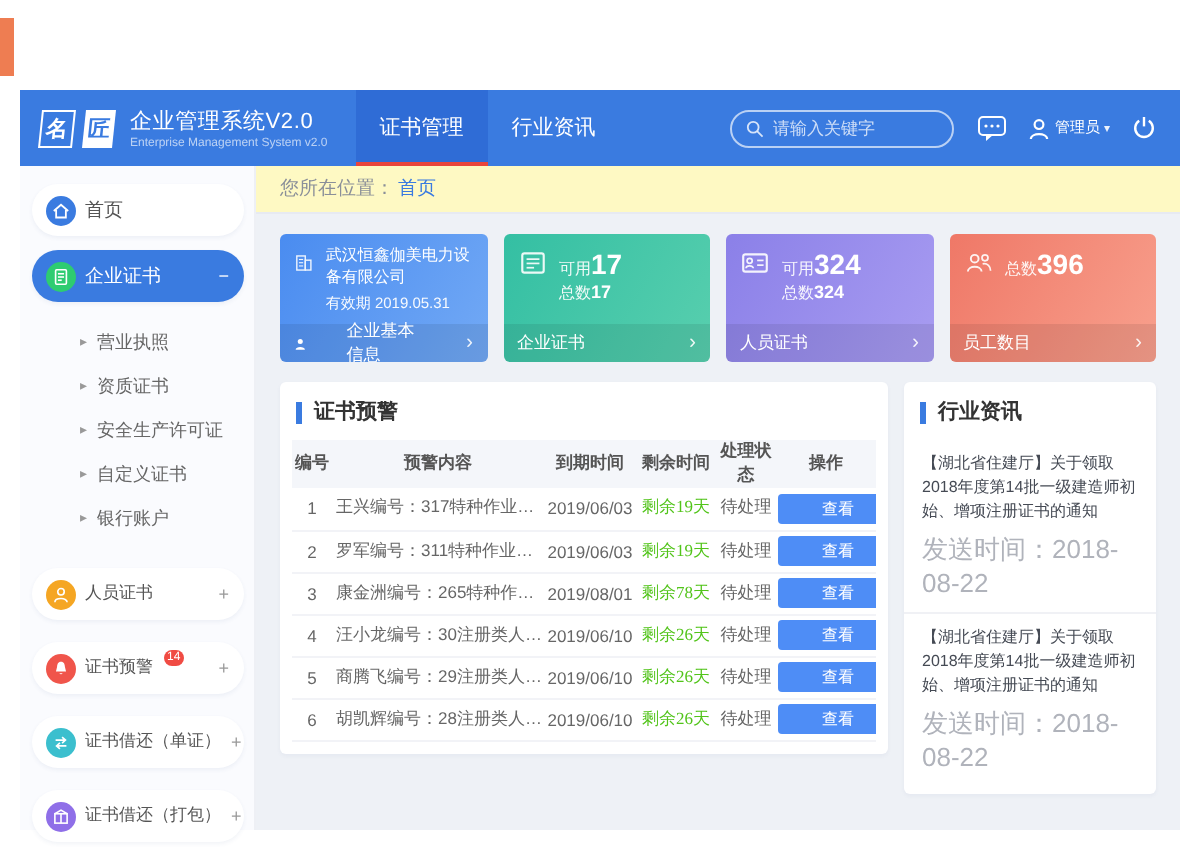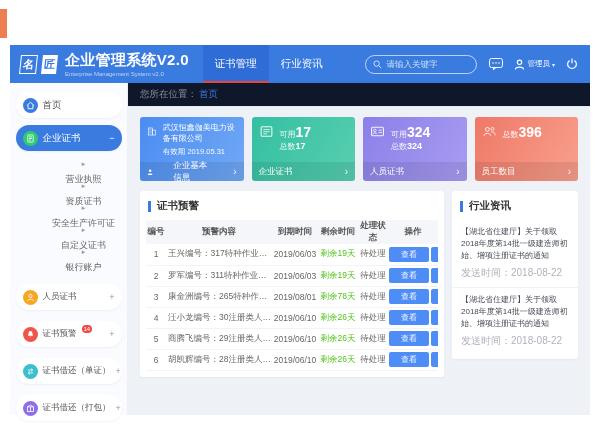--- a/index.html
+++ b/index.html
@@ -7,21 +7,21 @@
   body { font-family:"Liberation Sans","DejaVu Sans",sans-serif; background:#fff; position:relative; overflow:hidden; }
   .corner-decor { position:absolute; left:0; top:9px; width:7px; height:29px; background:#ee7d52; }
   .app { position:absolute; left:10px; top:45px; width:580px; height:370px; }
 
   
   .topbar { height:38px; background:#3a7be0; display:flex; align-items:center; color:#fff; }
   .logo { display:flex; align-items:center; padding:0 8px 0 10px; gap:5px; }
   .logo-a { display:inline-block; border:1px solid #fff; color:#fff; font-weight:bold; font-size:11px; padding:1px 2px; transform:skewX(-6deg); }
   .logo-b { display:inline-block; background:#fff; color:#3a7be0; font-weight:bold; font-size:11px; padding:2px 2px; transform:skewX(-6deg); }
   .title-wrap { margin-left:3px; }
-  .app-title { font-size:15px; font-weight:bold; letter-spacing:.3px; }
+  .app-title { font-size:11px; font-weight:normal; letter-spacing:.3px; }
   .app-subtitle { font-size:6px; opacity:.65; margin-top:1px; }
   .tabs { display:flex; height:100%; margin-left:6px; }
   .tab { padding:0 12px; display:flex; align-items:center; font-size:10.5px; cursor:pointer; position:relative; }
   .tab.active { background:#2f6cd6; }
   .tab.active::after { content:""; position:absolute; left:0; right:0; bottom:0; height:2px; background:#e8453c; }
   .flex-spacer { flex:1; }
   .search { width:112px; height:19px; border:1px solid rgba(255,255,255,.65); border-radius:10px; display:flex; align-items:center; padding:0 7px; gap:4px; }
   .search input { flex:1; min-width:0; background:transparent; border:none; outline:none; color:#fff; font-size:8.5px; font-family:inherit; }
   .search input::placeholder { color:rgba(255,255,255,.75); }
   .hicons { display:flex; align-items:center; gap:11px; margin:0 12px 0 12px; }
@@ -40,25 +40,25 @@
   .side-item.group { margin-top:11px; }
   .circle { width:15px; height:15px; min-width:15px; border-radius:50%; display:flex; align-items:center; justify-content:center; }
   .c-blue { background:#3a7be0; } .c-green { background:#2ecc71; } .c-orange { background:#f5a623; }
   .c-red { background:#f0554b; } .c-teal { background:#3bbfce; } .c-purple { background:#8f6fe8; }
   .side-label { white-space:nowrap; }
   .group .side-label { font-size:8.5px; }
   .toggle { margin-left:auto; font-size:9px; color:#999; }
   .side-item.active .toggle { color:#fff; }
   .badge { background:#f04b43; color:#fff; font-size:6px; line-height:8px; height:8px; border-radius:5px; padding:0 2px; display:inline-block; transform:translateY(-5px); }
   .submenu { padding:2px 0 3px 30px; }
-  .sub-item { height:22px; display:flex; align-items:center; gap:5px; font-size:9px; color:#666; cursor:pointer; white-space:nowrap;flex-direction:column; }
+  .sub-item { height:22px; display:flex; align-items:center; gap:5px; font-size:9px; color:#666; cursor:pointer; white-space:nowrap; }
   .sub-arrow { font-size:7px; color:#999; }
 
   
-  .breadcrumb { height:24px; background:#0f172a; border-bottom:1px solid #e7eaf1; display:flex; align-items:center; padding:0 12px; font-size:9.5px; color:#8a8f99; }
+  .breadcrumb { height:24px; background:#fef9c3; border-bottom:1px solid #e7eaf1; display:flex; align-items:center; padding:0 12px; font-size:9.5px; color:#8a8f99; }
   .crumb-link { color:#3a7be0; cursor:pointer; text-decoration:none; margin-left:2px; }
 
   .main-pad { padding:10px 12px; flex:1; }
 
   
   .cards { display:flex; gap:8px; height:64px; }
   .card { flex:1; border-radius:3px; color:#fff; display:flex; flex-direction:column; overflow:hidden; cursor:pointer; }
   .card-company { background:linear-gradient(120deg,#4a8cf0,#72a9f5); }
   .card-teal    { background:linear-gradient(120deg,#34bfa3,#58cfae); }
   .card-purple  { background:linear-gradient(120deg,#8b80e8,#a89cf1); }
@@ -82,26 +82,26 @@
   .alerts { width:304px; padding-bottom:6px; }
   .news { flex:1; min-width:0; padding-bottom:4px; }
   .panel-header { display:flex; align-items:center; padding:8px 8px 7px; font-size:10.5px; font-weight:bold; color:#333; }
   .bar { width:3px; height:11px; background:#3a7be0; margin-right:6px; }
   table { width:292px; margin:0 6px; border-collapse:collapse; table-layout:fixed; font-size:8.5px; color:#666; }
   col.c-id{width:20px} col.c-content{width:106px} col.c-expire{width:46px}
   col.c-remain{width:40px} col.c-status{width:30px} col.c-op{width:50px}
   thead th { background:#f4f6fa; height:20px; font-weight:bold; color:#555; font-size:8.5px; }
   tbody td { height:21px; border-bottom:1px solid #f2f3f7; text-align:center; overflow:hidden; white-space:nowrap; }
   td.content-cell { text-align:left; padding-left:2px; }
-  .remain { color:#52c41a; }
-  .act-btn { display:inline-block; background:#4e8df6; color:#fff; border:none; border-radius:2px; font-size:8px; padding:2px 12px; margin:0 1px; cursor:pointer; font-family:inherit; }
+  .remain { color:#52c41a;font-family:Liberation Serif, serif; }
+  .act-btn { display:inline-block; background:#4e8df6; color:#fff; border:none; border-radius:2px; font-size:8px; padding:2px 22px; margin:0 1px; cursor:pointer; font-family:inherit; }
   .news-item { padding:6px 9px 7px; border-bottom:1px solid #f0f1f5; cursor:pointer; }
   .news-item:last-child { border-bottom:none; }
   .news-title { font-size:8px; line-height:1.5; color:#454a54; }
-  .news-time { font-size:10px; color:#b0b3bb; margin-top:4px; }
+  .news-time { font-size:13px; color:#b0b3bb; margin-top:4px; }
 </style>
 </head>
 <body>
 
 <div class="corner-decor"></div>
 
 <div class="app">
 
   <header class="topbar">
     <div class="logo">

